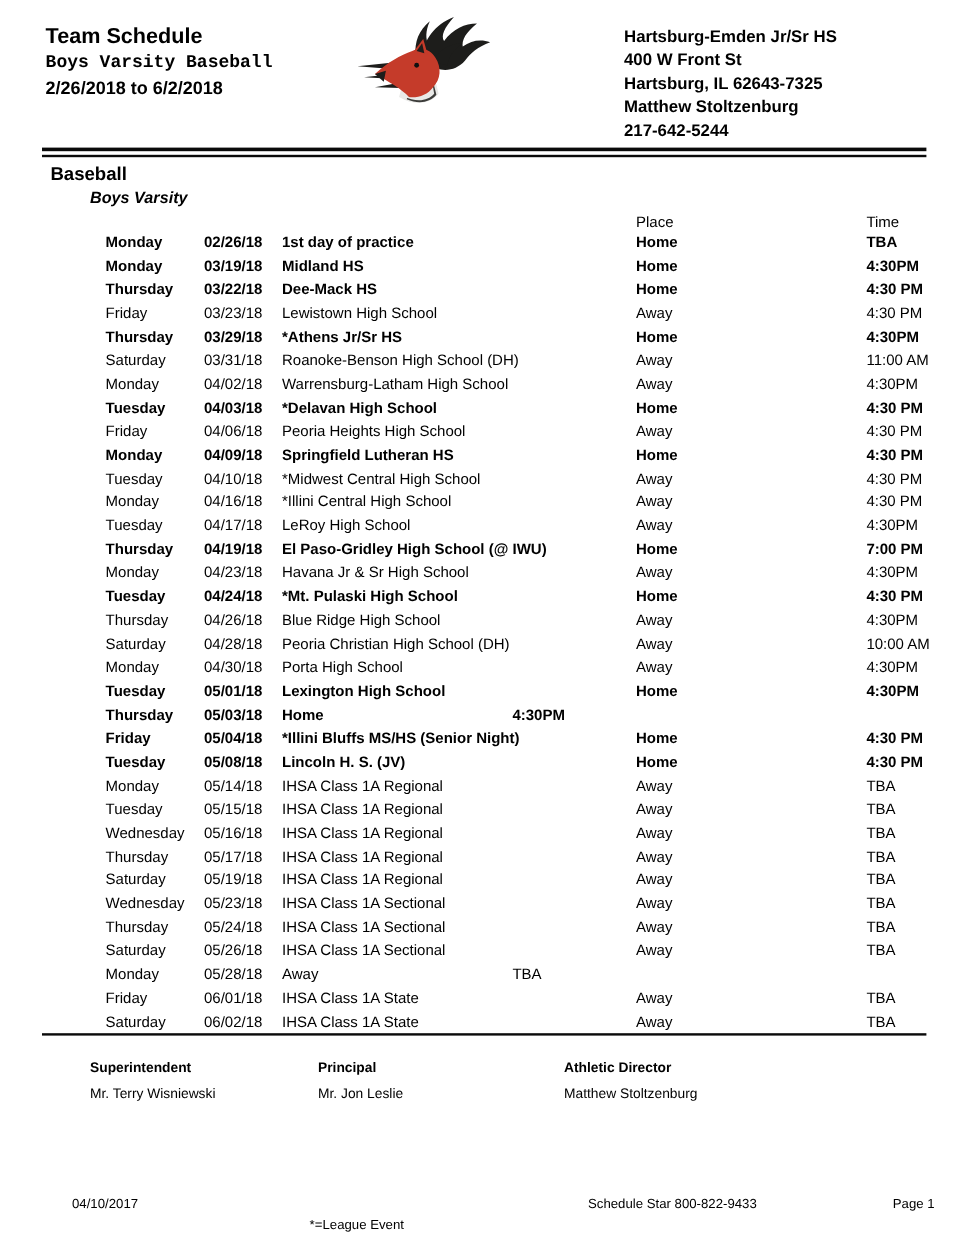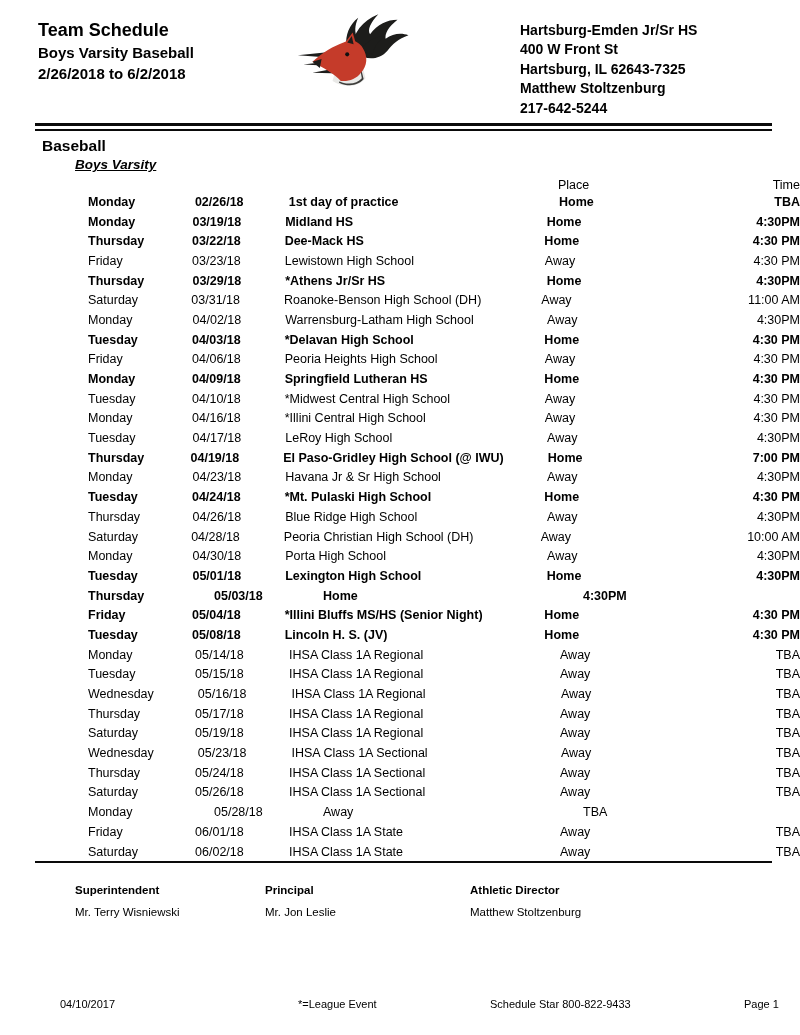--- a/index.html
+++ b/index.html
@@ -8,51 +8,51 @@
     position:relative;
     width:800px; height:1035px;
     background:#ffffff;
     color:#000;
     font-family:"Liberation Sans", sans-serif;
     overflow:hidden;
   }
   
   .hdr-left { position:absolute; left:38px; top:20px; }
   .hdr-title { font-size:18px; font-weight:bold; line-height:21px; }
-  .hdr-subtitle { font-size:15px; font-weight:bold; line-height:20px; margin-top:2px; }
+  .hdr-subtitle { font-size:15px; font-weight:bold; line-height:20px; margin-top:2px;font-family:Liberation Mono, monospace; }
   .hdr-daterange { font-size:15px; font-weight:bold; line-height:20px; margin-top:1px; }
   .hdr-logo { position:absolute; left:296px; top:8px; width:128px; height:90px; }
   .hdr-right { position:absolute; left:520px; top:21px; font-size:14px; font-weight:bold; line-height:19.4px; }
   
   .rule-double { position:absolute; left:35px; width:737px; top:123px;
                  border-top:3px solid #0a0a0a; border-bottom:2px solid #0a0a0a; height:8px; }
   .rule-single { position:absolute; left:35px; width:737px; top:861px;
                  border-top:2px solid #0a0a0a; }
   
   .sport-title { position:absolute; left:42px; top:137px; font-size:15.5px; font-weight:bold; }
-  .team-title  { position:absolute; left:75px; top:157px; font-size:13.5px; font-weight:bold; font-style:italic;text-decoration:underline; }
+  .team-title  { position:absolute; left:75px; top:157px; font-size:13.5px; font-weight:bold; font-style:italic; }
   
   .sched { position:absolute; left:0; top:178px; width:800px; font-size:12.5px; }
-  .srow { display:flex; height:19.7px; align-items:center;gap:44px; }
+  .srow { display:flex; height:19.7px; align-items:center; }
   .srow.head { height:14px; }
   .srow.bold { font-weight:bold; }
   .c-day   { margin-left:88px; width:82px; white-space:nowrap; }
   .c-date  { width:65px; white-space:nowrap; }
   .c-event { width:295px; white-space:nowrap; }
   .c-place { width:192px; white-space:nowrap; }
-  .c-time  { flex:1; white-space:nowrap;margin-left:24px; }
+  .c-time  { flex:1; white-space:nowrap; }
   
   .sig-block { position:absolute; top:884px; font-size:11.5px; }
   .sig-1 { left:75px; } .sig-2 { left:265px; } .sig-3 { left:470px; }
   .sig-title { font-weight:bold; }
   .sig-name { margin-top:10px; font-weight:normal; }
   
   .pfooter { position:absolute; top:998px; left:0; width:800px; font-size:11px; }
   .pf-date   { position:absolute; left:40px;  top:0;margin-left:20px; }
-  .pf-legend { position:absolute; left:258px; top:0;margin-left:40px; }
+  .pf-legend { position:absolute; left:258px; top:17px; }
   .pf-vendor { position:absolute; left:490px; top:0; }
   .pf-page   { position:absolute; left:712px; top:0;padding-left:32px; }
 </style>
 </head>
 <body>
 
 <div class="page">
 
   <div class="hdr-left">
     <div class="hdr-title">Team Schedule</div>

